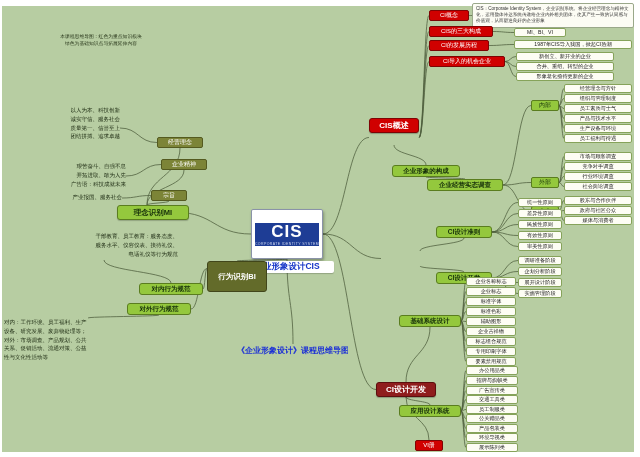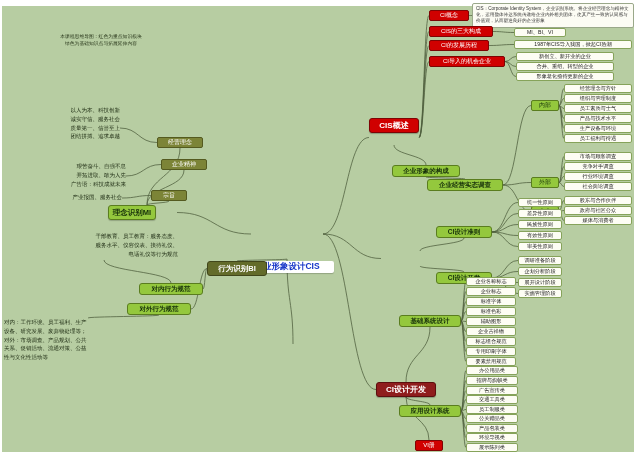--- a/index.html
+++ b/index.html
@@ -122,21 +122,28 @@
       <path d="M147,205 C147,203 169,203 169,201"></path>
       <path d="M157,142.5 C138.5,142.5 138.5,128 120,128"></path>
       <path d="M161,164.5 C143.5,164.5 143.5,176 126,176"></path>
       <path d="M151,195.5 C136.5,195.5 136.5,198 122,198"></path>
       <path d="M207,268.5 C205,268.5 205,289 203,289"></path>
       <path d="M207,268.5 C199,268.5 199,309 191,309"></path>
       <path d="M171,283 C171,271.5 104,271.5 104,260"></path>
       <path d="M159,315 C159,316.5 88,316.5 88,318"></path>
     </svg>
   <div id="nodes-layer">
+      <div class="node center-card" style="left: 251px; top: 209px; width: 72px; height: 50px;">
+        <div class="cis-logo">
+          <div class="cis-big">CIS</div>
+          <div class="cis-sub">CORPORATE IDENTITY SYSTEM</div>
+        </div>
+      </div>
       <div class="node centerlabel" style="left: 240px; top: 261px; width: 94px; height: 12px;">企业形象设计CIS</div>
+      <div class="node title" style="left: 238px; top: 344px; width: 110px; height: 12px;">《企业形象设计》课程思维导图</div>
       <div class="node textsm" style="left: 38px; top: 33px; width: 126px; height: 18px;">本课程思维导图：红色为重点知识模块
 绿色为基础知识点与拓展延伸内容</div>
       <div class="node red" style="left: 369px; top: 118px; width: 50px; height: 15px;">CIS概述</div>
       <div class="node redsm" style="left: 429px; top: 10px; width: 40px; height: 11px;">CI概念</div>
       <div class="node note" style="left: 472px; top: 3px; width: 162px; height: 25px;">CIS：Corporate Identity System，企业识别系统。将企业经营理念与精神文化，运用整体传达系统传递给企业内外相关团体，使其产生一致的认同感与价值观，从而塑造良好的企业形象</div>
       <div class="node redsm" style="left: 429px; top: 26px; width: 64px; height: 11px;">CIS的三大构成</div>
       <div class="node box" style="left: 514px; top: 28px; width: 52px; height: 9px;">MI、BI、VI</div>
       <div class="node redsm" style="left: 429px; top: 40px; width: 60px; height: 11px;">CI的发展历程</div>
       <div class="node box" style="left: 514px; top: 40px; width: 118px; height: 9px;">1987年CIS导入我国，掀起CI热潮</div>
       <div class="node redsm" style="left: 429px; top: 56px; width: 76px; height: 11px;">CI导入的机会企业</div>
@@ -187,33 +194,33 @@
       <div class="node box" style="left: 466px; top: 366px; width: 52px; height: 9px;">办公用品类</div>
       <div class="node box" style="left: 466px; top: 376px; width: 52px; height: 9px;">招牌与旗帜类</div>
       <div class="node box" style="left: 466px; top: 386px; width: 52px; height: 9px;">广告宣传类</div>
       <div class="node box" style="left: 466px; top: 395px; width: 52px; height: 9px;">交通工具类</div>
       <div class="node box" style="left: 466px; top: 405px; width: 52px; height: 9px;">员工制服类</div>
       <div class="node box" style="left: 466px; top: 414px; width: 52px; height: 9px;">公关赠品类</div>
       <div class="node box" style="left: 466px; top: 424px; width: 52px; height: 9px;">产品包装类</div>
       <div class="node box" style="left: 466px; top: 433px; width: 52px; height: 9px;">环境导视类</div>
       <div class="node box" style="left: 466px; top: 443px; width: 52px; height: 9px;">展示陈列类</div>
       <div class="node redsm" style="left: 415px; top: 440px; width: 28px; height: 11px;">VI册</div>
-      <div class="node greenlg" style="left: 108px; top: 205px; width: 48px; height: 15px;">理念识别MI</div>
+      <div class="node greenlg" style="left: 117px; top: 205px; width: 72px; height: 15px;">理念识别MI</div>
       <div class="node olive" style="left: 157px; top: 137px; width: 46px; height: 11px;">经营理念</div>
       <div class="node olive" style="left: 161px; top: 159px; width: 46px; height: 11px;">企业精神</div>
       <div class="node olive" style="left: 151px; top: 190px; width: 36px; height: 11px;">宗旨</div>
       <div class="node text al-right" style="left: 10px; top: 106px; width: 110px; height: 44px;">以人为本、科技创新
 诚实守信、服务社会
 质量第一、信誉至上
 团结拼搏、追求卓越</div>
       <div class="node text al-right" style="left: 20px; top: 162px; width: 106px; height: 28px;">艰苦奋斗、自强不息
 开拓进取、敢为人先
 广告语：科技成就未来</div>
       <div class="node text al-right" style="left: 38px; top: 193px; width: 84px; height: 10px;">产业报国、服务社会</div>
-      <div class="node olivelg" style="left: 207px; top: 261px; width: 60px; height: 15px;">行为识别BI</div>
+      <div class="node olivelg" style="left: 207px; top: 261px; width: 60px; height: 31px;">行为识别BI</div>
       <div class="node green" style="left: 139px; top: 283px; width: 64px; height: 12px;">对内行为规范</div>
       <div class="node green" style="left: 127px; top: 303px; width: 64px; height: 12px;">对外行为规范</div>
       <div class="node text al-right" style="left: 30px; top: 232px; width: 148px; height: 28px;">干部教育、员工教育：服务态度、
 服务水平、仪容仪表、接待礼仪、
 电话礼仪等行为规范</div>
       <div class="node text al-left" style="left: 4px; top: 318px; width: 168px; height: 46px;">对内：工作环境、员工福利、生产
 设备、研究发展、废弃物处理等；
 对外：市场调查、产品规划、公共
 关系、促销活动、流通对策、公益
 性与文化性活动等</div>

